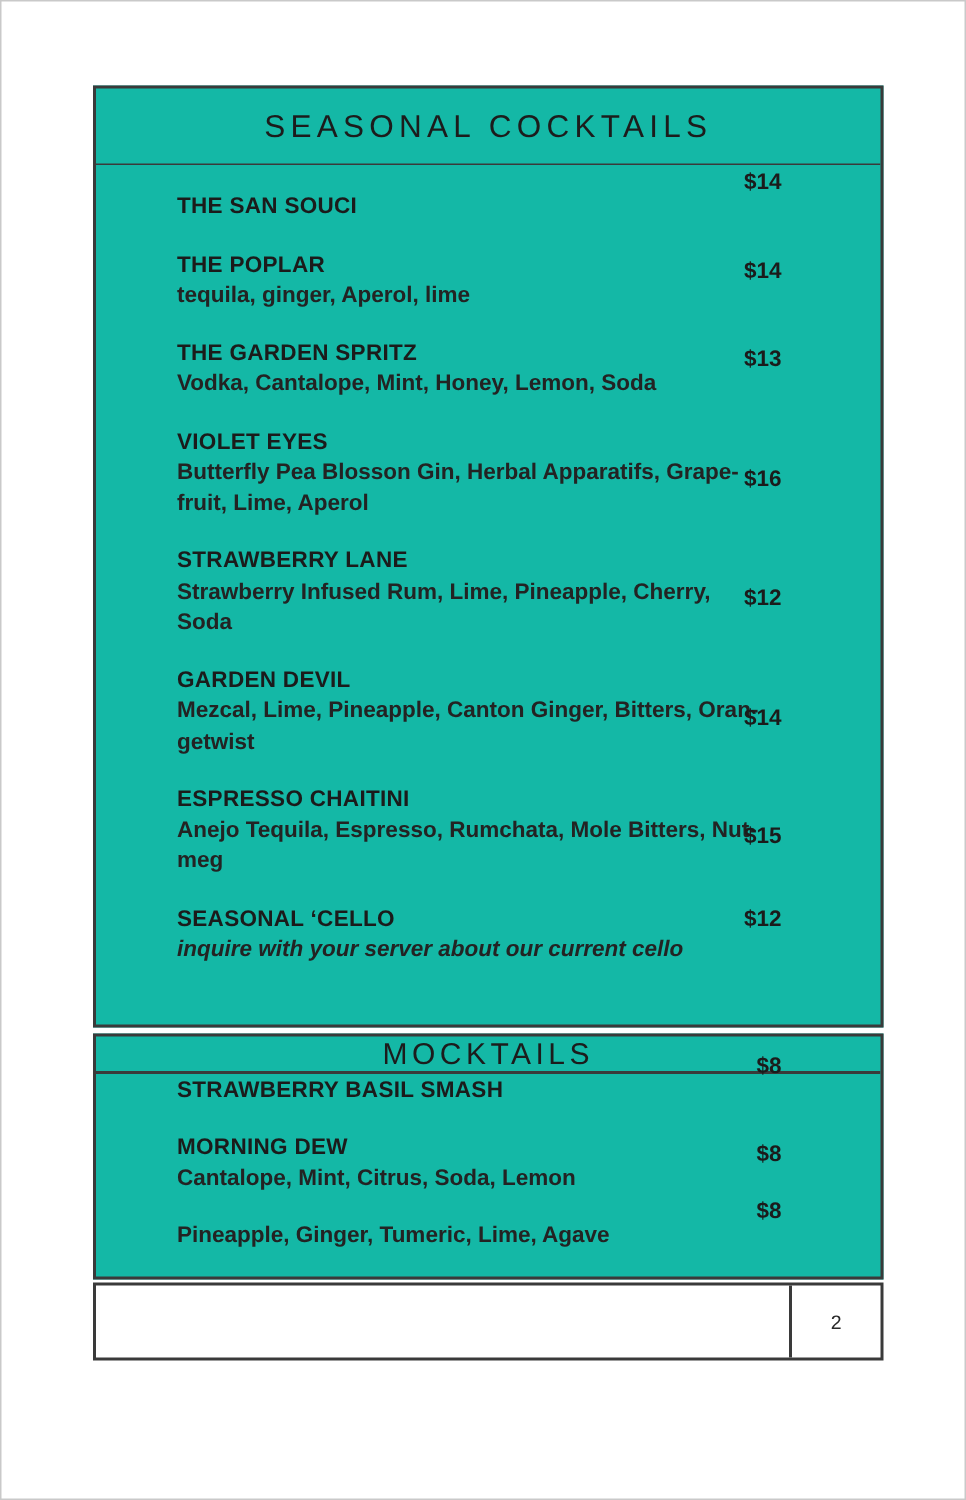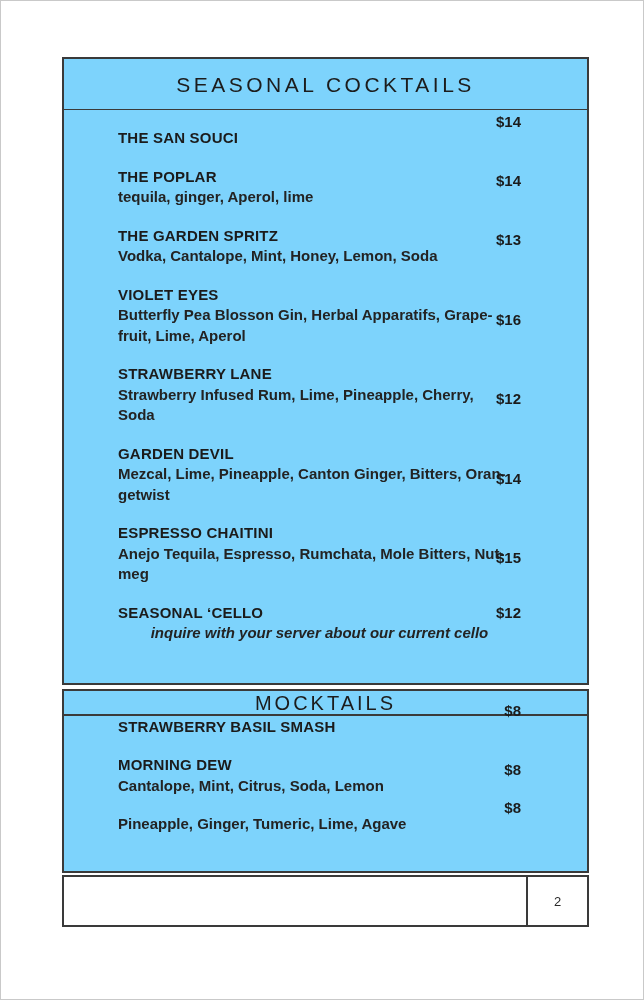--- a/index.html
+++ b/index.html
@@ -15,25 +15,25 @@
     border: 1px solid #c9c9c9;
     box-sizing: border-box;
     pointer-events: none;
   }
   .menu {
     position: absolute; left: 62px; top: 57px; width: 527px;
   }
   .box {
     border: 2px solid #3a3a3a;
     box-sizing: border-box;
-    background: #7dd3fc;
+    background: #14b8a6;
     overflow: hidden;
   }
   .box.seasonal { height: 628px; }
-  .box.mocktails { margin-top: 4px; height: 184px; }
+  .box.mocktails { margin-top: 4px; height: 164px; }
 
   .section-band {
     display: flex; align-items: center; justify-content: center;
   }
   .seasonal .section-band { height: 50px; border-bottom: 1.5px solid #3a3a3a; }
   .mocktails .section-band { height: 23px; border-bottom: 2px solid #3a3a3a; }
 
   .section-title {
     margin: 0; font-weight: 400; color: #1c1c1c;
     font-size: 21px; letter-spacing: 3.5px; line-height: 1;
@@ -56,21 +56,20 @@
   .item-name { letter-spacing: 0.2px; color: #1b1b1b; }
   .desc { white-space: pre-line; color: #232323; }
   .price {
     position: absolute; right: 0;
     white-space: nowrap; color: #1b1b1b;
   }
   .price-bottom { bottom: 16px; }
   .price-top { top: 0; }
   .note {
     font-style: italic;
-    text-align: center;
     color: #232323;
   }
 
   .footer-box {
     margin-top: 2px; height: 52px;
     border: 2px solid #3a3a3a;
     box-sizing: border-box;
     display: flex;
     background: #ffffff;
   }

